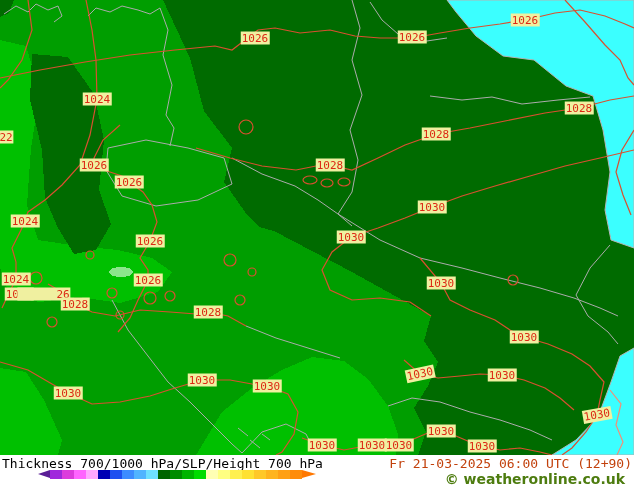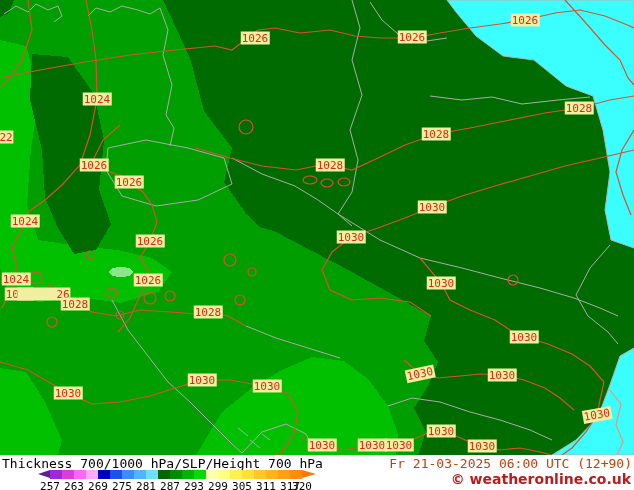--- a/index.html
+++ b/index.html
@@ -23,22 +23,22 @@
   }
   .footer-title {
     position:absolute; left:2px; top:1px;
     font:13px "DejaVu Sans Mono", monospace; color:#000000; white-space:nowrap;
   }
   .footer-datetime {
     position:absolute; right:2px; top:1px;
     font:13px "DejaVu Sans Mono", monospace; color:#c2410c; white-space:nowrap;
   }
   .footer-copy {
-    position:absolute; right:3px; top:16px;
-    font:bold 14px "DejaVu Sans", sans-serif; color:#b91c1c; white-space:nowrap;
+    position:absolute; right:9px; top:16px;
+    font:bold 14px "DejaVu Sans", sans-serif; color:#4d7c0f; white-space:nowrap;
   }
   #colorbar {
     position:absolute; left:38px; top:15px; height:9px; display:flex; align-items:stretch;
   }
   #colorbar .seg { width:12px; height:9px; }
   #colorbar .arrow { width:0; height:0; }
   #ticks { position:absolute; left:0; top:25px; width:634px; height:10px; }
   #ticks span {
     position:absolute; transform:translateX(-50%);
     font:11px "DejaVu Sans Mono", monospace; color:#000000;
@@ -185,30 +185,16 @@
         <div class="seg" style="background: rgb(255, 255, 180);"></div>
         <div class="seg" style="background: rgb(255, 255, 130);"></div>
         <div class="seg" style="background: rgb(255, 240, 80);"></div>
         <div class="seg" style="background: rgb(255, 225, 50);"></div>
         <div class="seg" style="background: rgb(255, 200, 40);"></div>
         <div class="seg" style="background: rgb(255, 180, 30);"></div>
         <div class="seg" style="background: rgb(255, 160, 20);"></div>
         <div class="seg" style="background: rgb(255, 140, 10);"></div>
         <div class="arrow" style="border-top: 4.5px solid transparent; border-bottom: 4.5px solid transparent; border-left: 14px solid rgb(255, 120, 0);"></div>
       </div>
-    <div id="ticks">
-        <span style="left: 50px;">257</span>
-        <span style="left: 74px;">263</span>
-        <span style="left: 98px;">269</span>
-        <span style="left: 122px;">275</span>
-        <span style="left: 146px;">281</span>
-        <span style="left: 170px;">287</span>
-        <span style="left: 194px;">293</span>
-        <span style="left: 218px;">299</span>
-        <span style="left: 242px;">305</span>
-        <span style="left: 266px;">311</span>
-        <span style="left: 290px;">317</span>
-        <span style="left: 302px;">320</span>
-      </div>
     <div class="footer-copy">© weatheronline.co.uk</div>
   </div>
 
 </div>
 
 </body></html>

